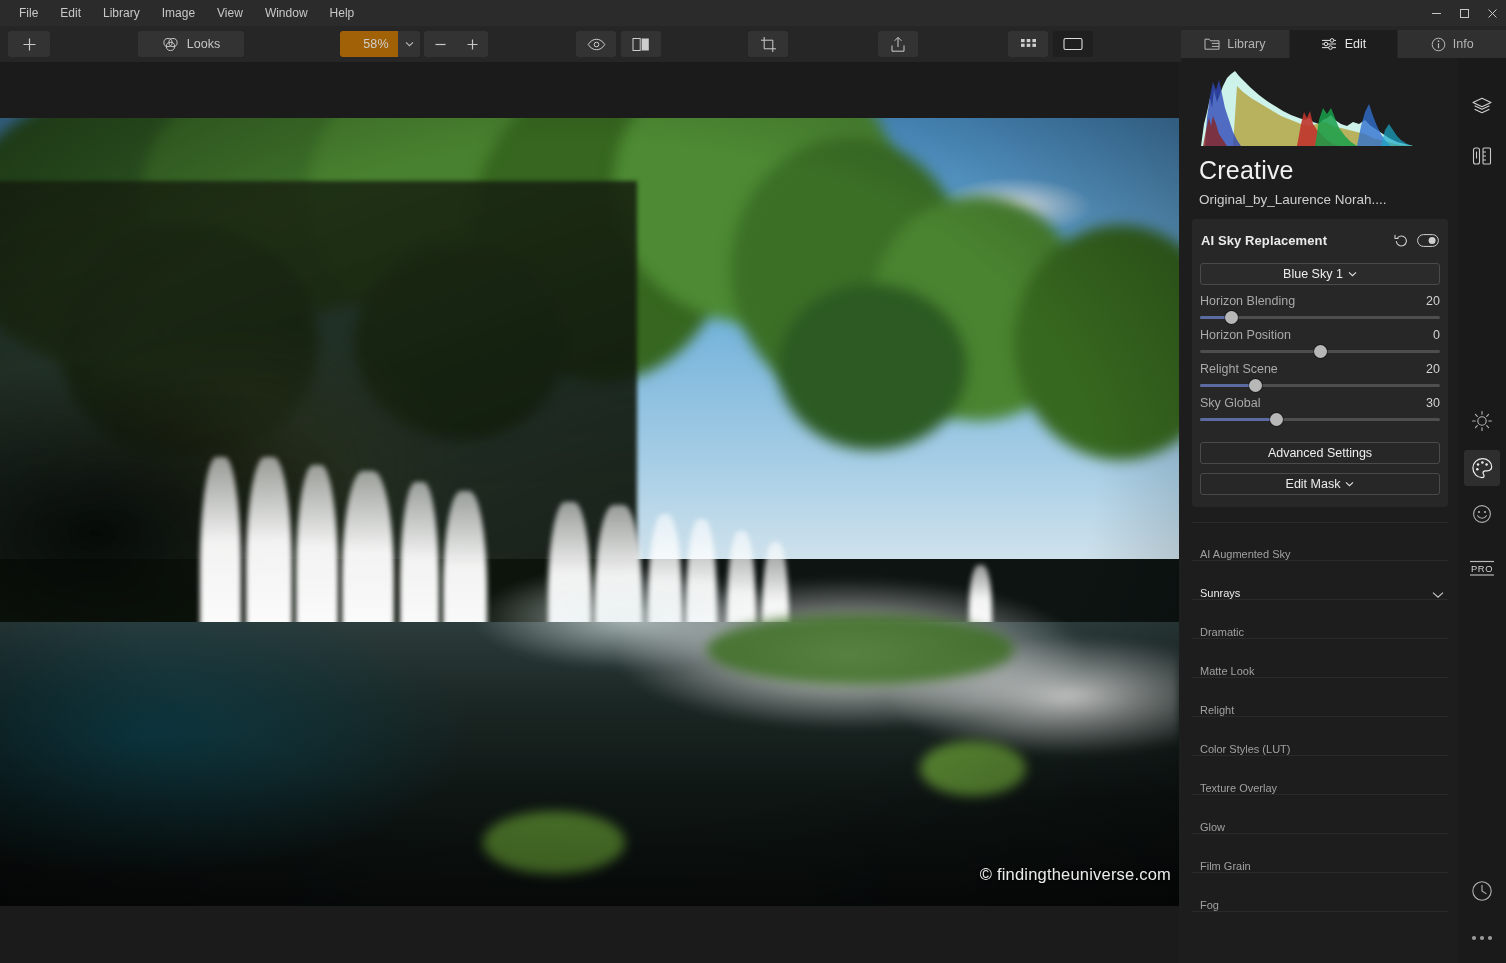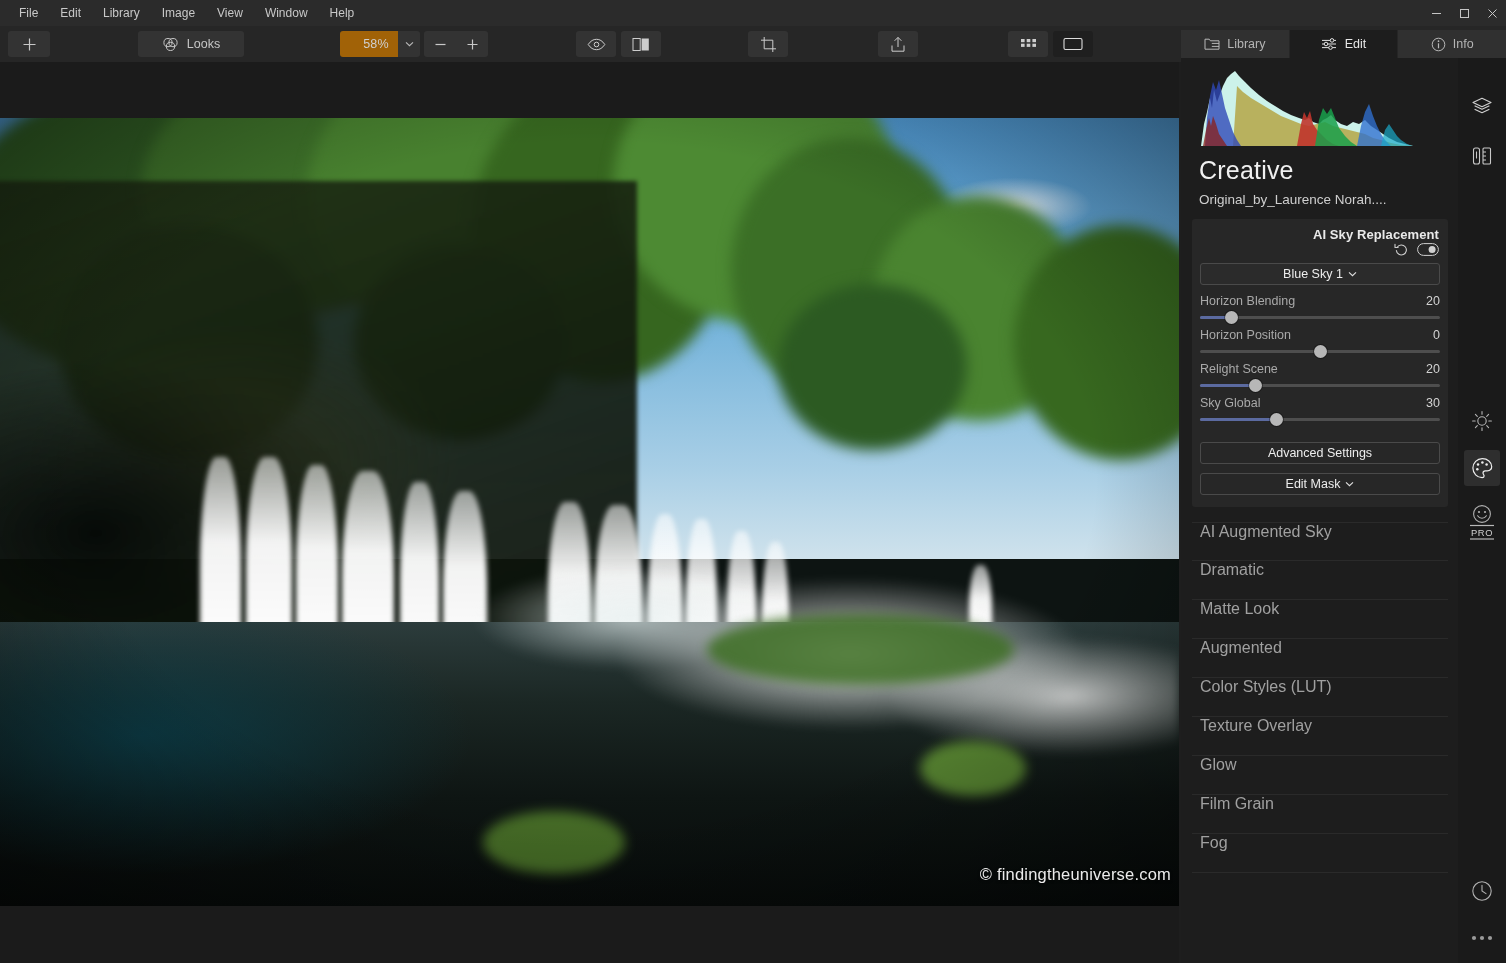--- a/index.html
+++ b/index.html
@@ -147,21 +147,21 @@
     font-size: 25px; color: #f0f0f0; font-weight: 400; letter-spacing: .2px;
   }
   .panel-sub {
     position: absolute; left: 18px; top: 134px;
     font-size: 13.5px; color: #cfcfcf;
   }
   .card {
     position: absolute; left: 11px; top: 161px; width: 256px;
     background: #272727; border-radius: 3px; padding: 8px 7px 12px 7px;
   }
-  .card-head { display: flex; align-items: flex-end; height: 26px; padding: 0 2px; flex-direction: column; }
+  .card-head { display: flex; align-items: center; height: 26px; padding: 0 2px; }
   .card-title { font-size: 13px; color: #eaeaea; font-weight: bold; letter-spacing: .1px; }
   .card-actions { margin-left: auto; display: flex; align-items: center; gap: 9px; }
   .preset-btn {
     margin: 10px 1px 6px 1px; height: 22px; border: 1px solid #4a4a4a; border-radius: 3px;
     display: flex; align-items: center; justify-content: center; gap: 5px;
     font-size: 12.5px; color: #ededed; background: #2b2b2b;
   }
   .slider-row { margin: 9px 1px 0 1px; }
   .slider-top { display: flex; align-items: baseline; gap: 24px; }
   .slider-label { font-size: 12.5px; color: #a9a9a9; }
@@ -175,22 +175,22 @@
     background: #b7b7b7; margin-left: -6.5px; box-shadow: 0 0 0 1px rgba(0,0,0,.35);
   }
   .wide-btn {
     margin: 9px 1px 0 1px; height: 22px; border: 1px solid #4a4a4a; border-radius: 3px;
     display: flex; align-items: center; justify-content: center; gap: 5px;
     font-size: 12.5px; color: #ededed; background: transparent;
   }
 
   .list { position: absolute; left: 11px; top: 0; width: 256px; }
   .list-item {
-    height: 39px; display: flex; align-items: flex-start;
-    border-bottom: 1px solid #2a2a2a; font-size: 16px; color: #a0a0a0;
+    height: 39px; display: flex; align-items: flex-end;
+    border-bottom: 1px solid #2a2a2a; font-size: 11px; color: #a0a0a0;
     padding: 0 4px 0 8px;
   }
   .list-item.first { border-top: 1px solid #2a2a2a; }
   .list-item.hl { color: #ececec; }
   .list-item .chev { margin-left: auto; }
 
   
   .rail {
     position: absolute; left: 1458px; top: 58px; width: 48px; height: 905px;
     background: #1a1a1a;
@@ -517,28 +517,36 @@
               <path d="M1 1.3l3.5 3.4L8 1.3" fill="none" stroke="#e0e0e0" stroke-width="1.1"></path>
             </svg>
         </span>
       </div>
     </div>
 
     <div class="list" style="top:464px;">
       <div class="list-item first">
         <span>AI Augmented Sky</span>
       </div>
+      <div class="list-item hl">
+        <span>Sunrays</span>
+        <span class="chev">
+          <svg width="12" height="8" viewBox="0 0 12 8">
+              <path d="M1 1.6l5 4.6 5-4.6" fill="none" stroke="#c6c6c6" stroke-width="1.2"></path>
+            </svg>
+        </span>
+      </div>
       <div class="list-item">
         <span>Dramatic</span>
       </div>
       <div class="list-item">
         <span>Matte Look</span>
       </div>
       <div class="list-item">
-        <span>Augmented</span>
+        <span>Relight</span>
       </div>
       <div class="list-item">
         <span>Color Styles (LUT)</span>
       </div>
       <div class="list-item">
         <span>Texture Overlay</span>
       </div>
       <div class="list-item">
         <span>Glow</span>
       </div>
@@ -592,21 +600,21 @@
 
     <div class="rail-btn" style="top:438px;">
       <svg width="22" height="22" viewBox="0 0 22 22">
         <circle cx="11" cy="11" r="8.4" fill="none" stroke="#b0b0b0" stroke-width="1.1"></circle>
         <circle cx="8" cy="9" r="1.1" fill="#b0b0b0"></circle>
         <circle cx="14" cy="9" r="1.1" fill="#b0b0b0"></circle>
         <path d="M6.6 12.8a5.2 5.2 0 0 0 8.8 0" fill="none" stroke="#b0b0b0" stroke-width="1.1" stroke-linecap="round"></path>
       </svg>
     </div>
 
-    <div class="rail-btn" style="top:456px;">
+    <div class="rail-btn" style="top:492px;">
       <svg width="28" height="20" viewBox="0 0 28 20">
         <path d="M2 3.5h24" stroke="#b8b8b8" stroke-width="1.2"></path>
         <path d="M2 17h24" stroke="#b8b8b8" stroke-width="1.2"></path>
         <text x="14" y="13.6" font-family="Liberation Sans, sans-serif" font-size="9.4" fill="#d2d2d2" text-anchor="middle" letter-spacing=".6">PRO</text>
       </svg>
     </div>
 
     <div class="rail-btn" style="top:815px;">
       <svg width="24" height="24" viewBox="0 0 24 24">
         <circle cx="12" cy="12" r="9.2" fill="none" stroke="#b0b0b0" stroke-width="1.1"></circle>

